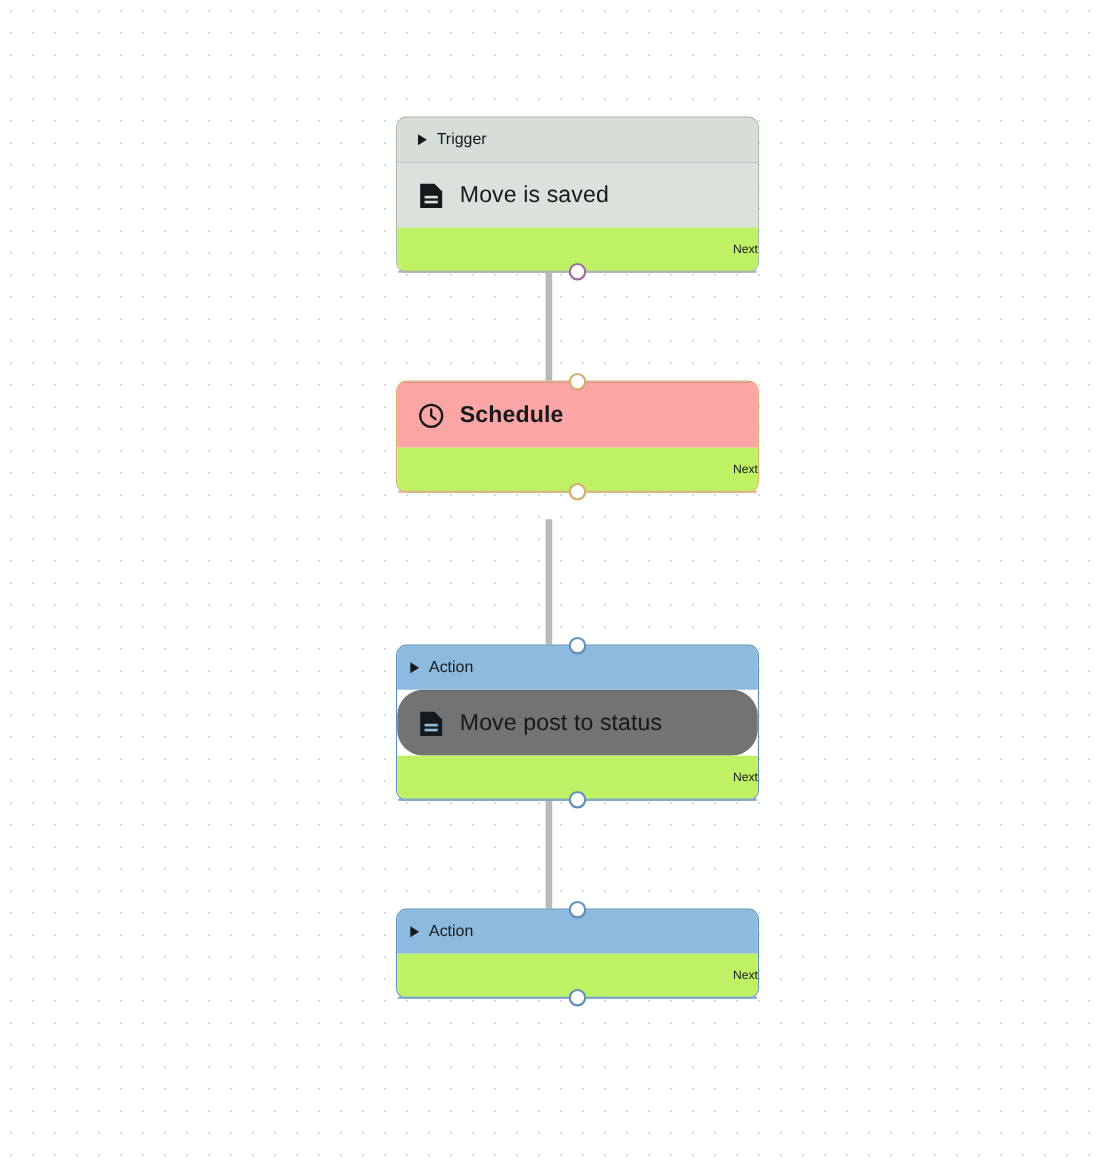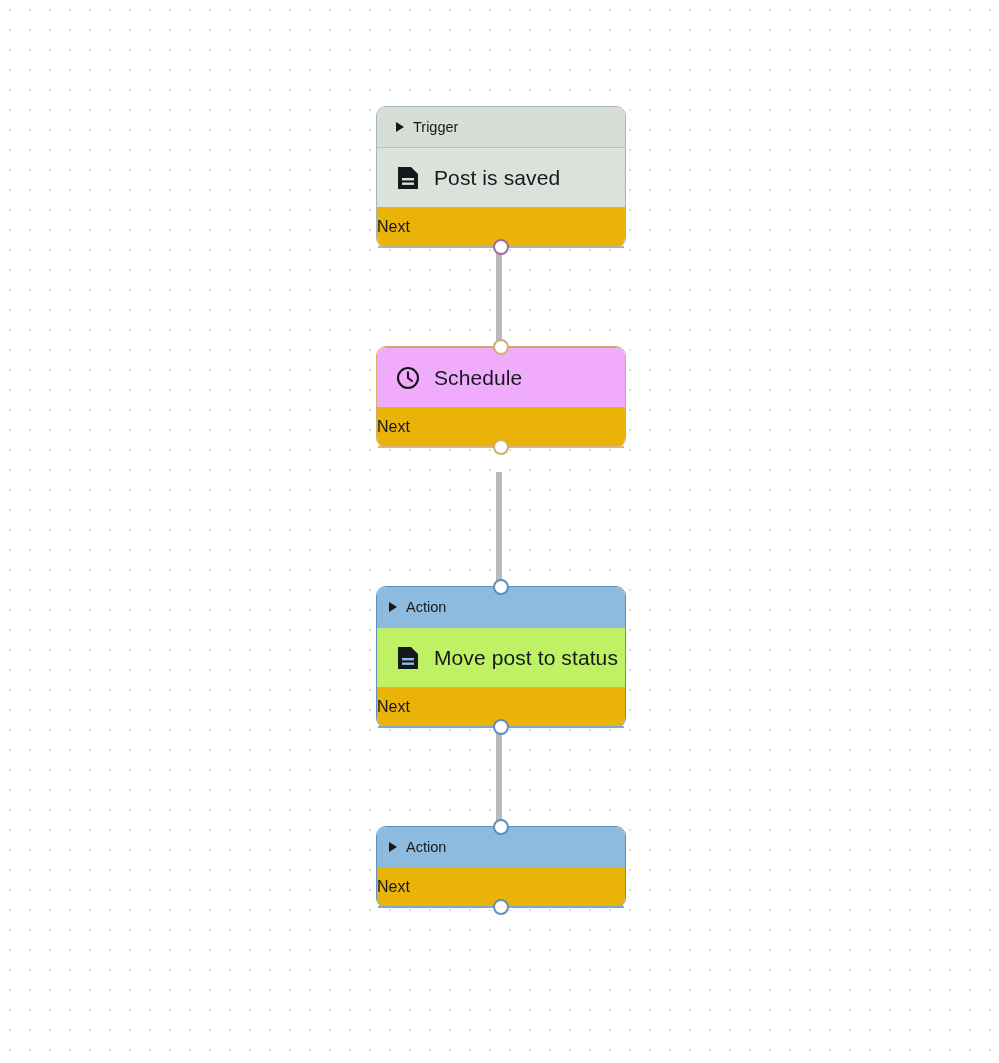--- a/index.html
+++ b/index.html
@@ -31,27 +31,26 @@
     left: 496px;
   }
   .edge-1 { top: 232px; height: 114px; }
   .edge-2 { top: 472px; height: 114px; }
   .edge-3 { top: 712px; height: 114px; }
 
   
   .node {
     position: absolute;
     left: 360px;
-    width: 250px;
+    width: 330px;
     border-radius: 10px;
     box-sizing: border-box;
     border: 1px solid #a8b4aa;
     background: #ffffff;
     overflow: visible;
-    margin-left: 16px;
   }
   .node-inner {
     border-radius: 9px;
     overflow: hidden;
   }
 
   .node-header {
     height: 40px;
     display: flex;
     align-items: center;
@@ -90,25 +89,25 @@
   .node-icon svg { display: block; }
   .node-title {
     font-size: 21px;
     color: #15191c;
     letter-spacing: 0.1px;
     white-space: nowrap;
   }
 
   .node-footer {
     height: 40px;
-    background: #eab308;
-    display: flex;
-    align-items: center;
-    justify-content: flex-start;
-    font-size: 16px;
+    background: #bef264;
+    display: flex;
+    align-items: center;
+    justify-content: flex-end;
+    font-size: 11px;
     color: #15191c;
     box-sizing: border-box;
     position: relative;
   }
 
   
   .port {
     position: absolute;
     width: 16px;
     height: 16px;
@@ -133,27 +132,27 @@
 
   
   .theme-trigger { border-color: #a9b4ab; }
   .theme-trigger .node-header { background: #d6ded7; }
   .theme-trigger .node-body   { background: #dbe2dc; }
   .theme-trigger .port        { border: 2px solid #9d6e9d; }
   .theme-trigger .port-rail   { background: #aeb5af; }
 
   .theme-advanced { border-color: #d4ac6e; }
   .theme-advanced .node-header { background: #f6dcab; }
-  .theme-advanced .node-body   { background: #f0abfc; }
+  .theme-advanced .node-body   { background: #fca5a5; font-weight: bold; }
   .theme-advanced .port        { border: 2px solid #d4ac6e; }
   .theme-advanced .port-rail   { background: #d9b885; }
 
   .theme-action { border-color: #5f90bd; }
   .theme-action .node-header { background: #8dbbdf; padding-left: 12px; }
-  .theme-action .node-body   { background: #bef264; }
+  .theme-action .node-body   { background: #737373; border-radius: 24px; }
   .theme-action .port        { border: 2px solid #5f90bd; }
   .theme-action .port-rail   { background: #7fa9ca; }
 
   
   #node-trigger  { top: 106px; }
   #node-advanced { top: 346px; }
   #node-action-1 { top: 586px; }
   #node-action-2 { top: 826px; }
 </style>
 </head>
@@ -172,21 +171,21 @@
         <span>Trigger</span>
       </div>
       <div class="node-body">
         <span class="node-icon">
           <svg width="22" height="24" viewBox="0 0 22 24">
             <path d="M1 1 h13 l7 7 v15 h-20 z" fill="#15191c"></path>
             <rect x="5" y="12" width="12" height="2.4" fill="#dbe2dc"></rect>
             <rect x="5" y="16.5" width="12" height="2.4" fill="#dbe2dc"></rect>
           </svg>
         </span>
-        <span class="node-title">Post is saved</span>
+        <span class="node-title">Move is saved</span>
       </div>
       <div class="node-footer">
         <span>Next</span>
       </div>
     </div>
     <div class="port-rail"></div>
     <div class="port port-out"></div>
   </div>
 
   <div class="node theme-advanced" id="node-advanced">

